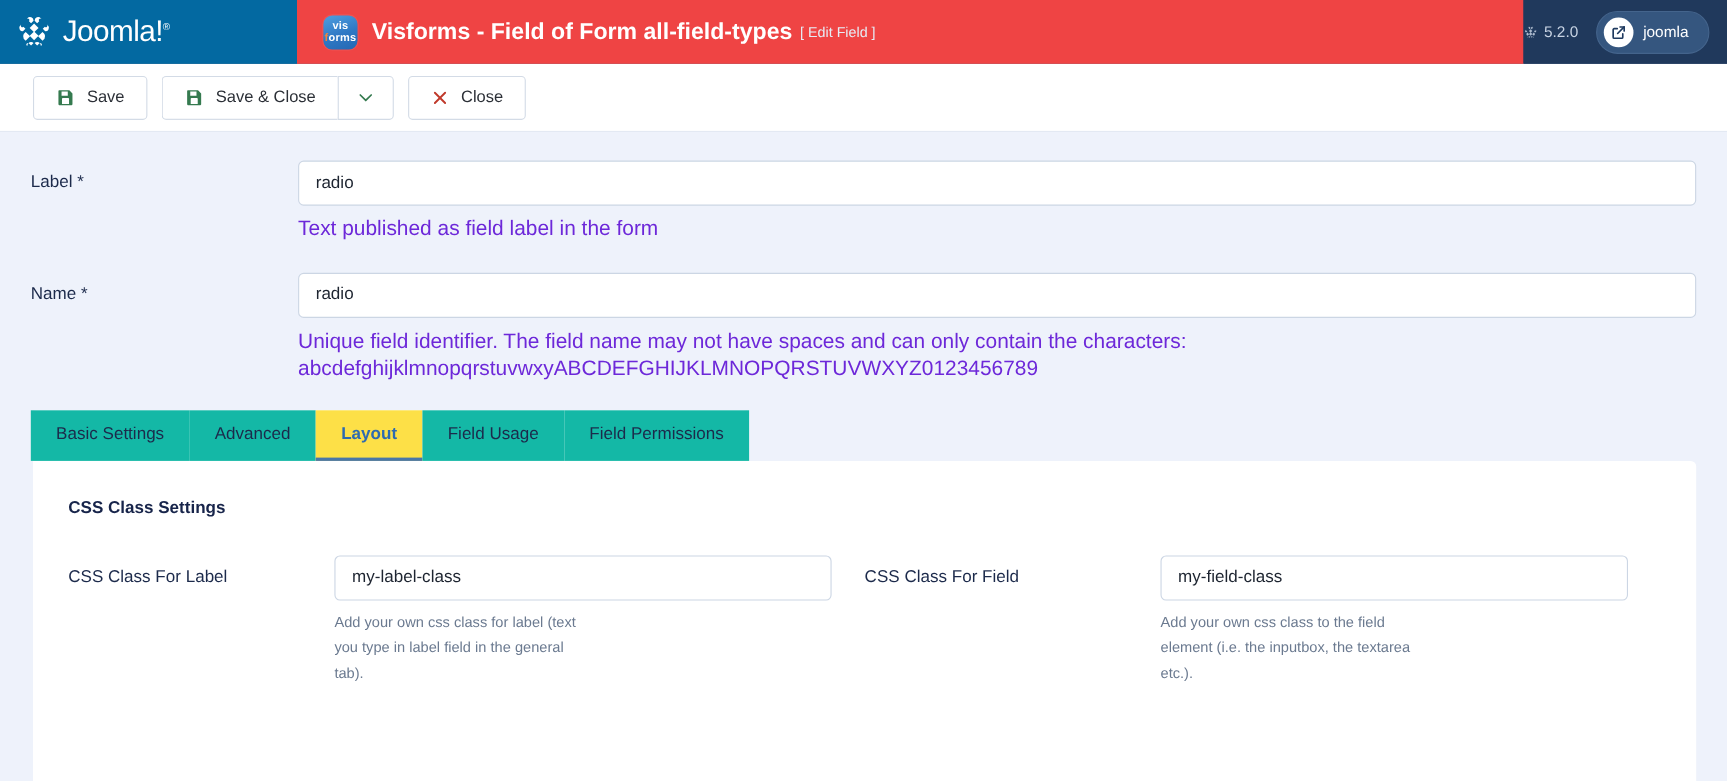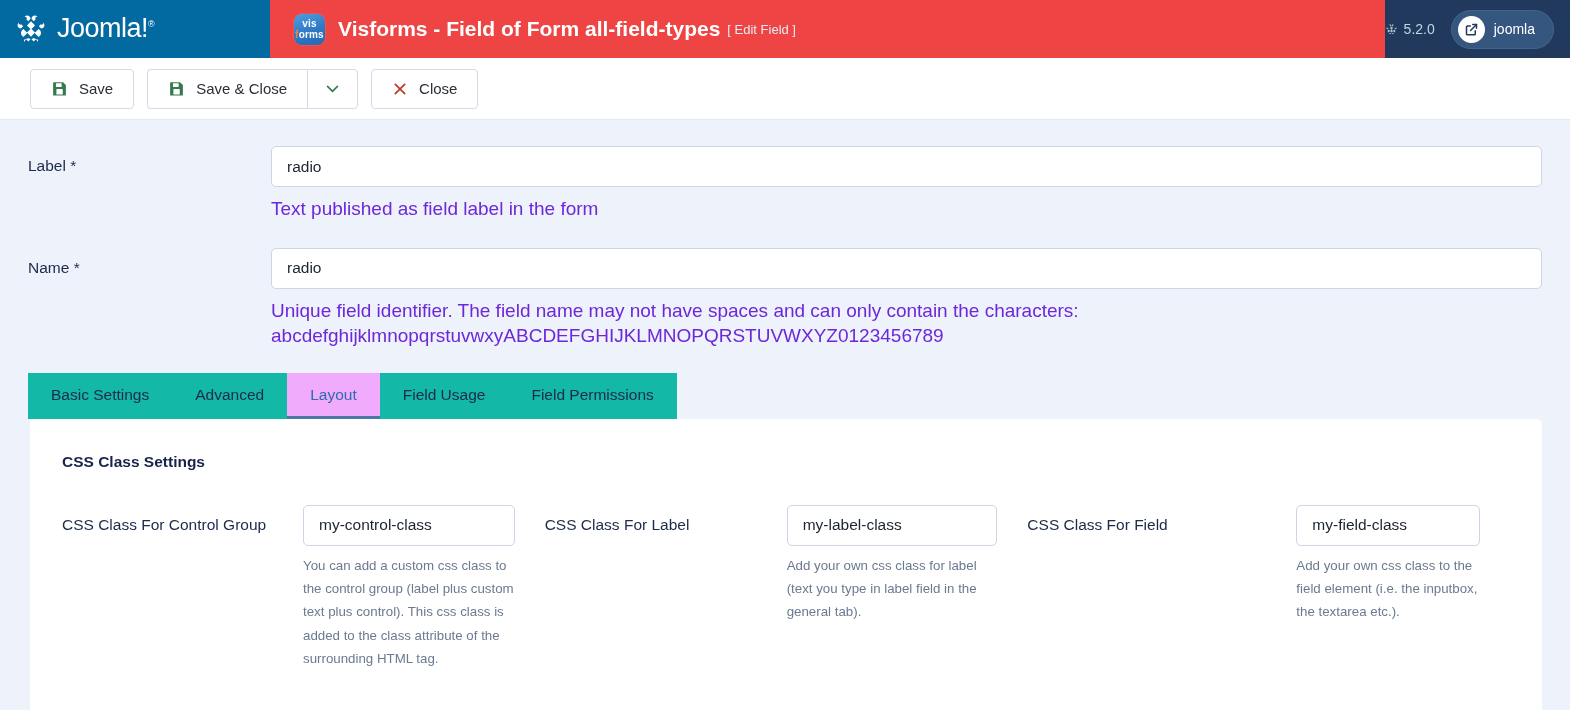--- a/index.html
+++ b/index.html
@@ -201,23 +201,23 @@
     padding: 13px 23px 12px 23px;
     font-size: 15.5px;
     color: #1c2a4b;
     cursor: pointer;
     border-bottom: 3px solid transparent;
     white-space: nowrap;
     background: #14b8a6;
   }
   .tab.active {
     color: #2e6bb0;
-    font-weight: 400;
+    font-weight: 700;
     border-bottom-color: #4a76a8;
-    background: #f0abfc;
+    background: #fde047;
   }
 
   .card {
     margin: 0 28px 0 30px;
     background: #ffffff;
     border-radius: 0 5px 5px 5px;
     min-height: 336px;
     padding: 34px 32px 30px 32px;
   }
   .card-title {
@@ -377,24 +377,20 @@
         <div class="tab active"><span>Layout</span></div>
         <div class="tab"><span>Field Usage</span></div>
         <div class="tab"><span>Field Permissions</span></div>
       </div>
   </div>
 
   <div class="card">
     <div class="card-title">CSS Class Settings</div>
 
     <div class="css-grid" id="css-grid">
-        <div class="css-col col1">
-          <div class="c-lbl">CSS Class For Control Group</div>
-          <div class="c-field"><input class="text-input" type="text" value="my-control-class" style=""><div class="c-help">You can add a custom css class to the control group (label plus custom text plus control). This css class is added to the class attribute of the surrounding HTML tag.</div></div>
-        </div>
         <div class="css-col col2">
           <div class="c-lbl">CSS Class For Label</div>
           <div class="c-field"><input class="text-input" type="text" value="my-label-class" style=""><div class="c-help">Add your own css class for label (text you type in label field in the general tab).</div></div>
         </div>
         <div class="css-col col3">
           <div class="c-lbl">CSS Class For Field</div>
           <div class="c-field"><input class="text-input" type="text" value="my-field-class" style=""><div class="c-help">Add your own css class to the field element (i.e. the inputbox, the textarea etc.).</div></div>
         </div>
       </div>
   </div>

